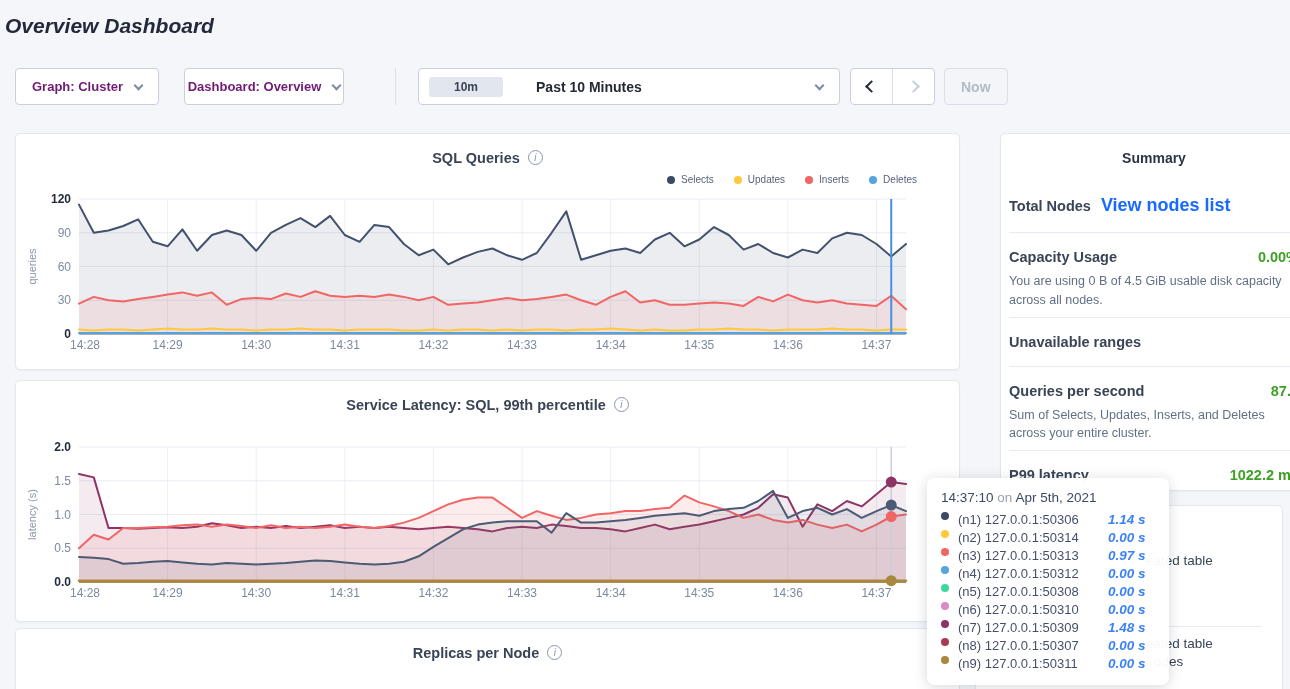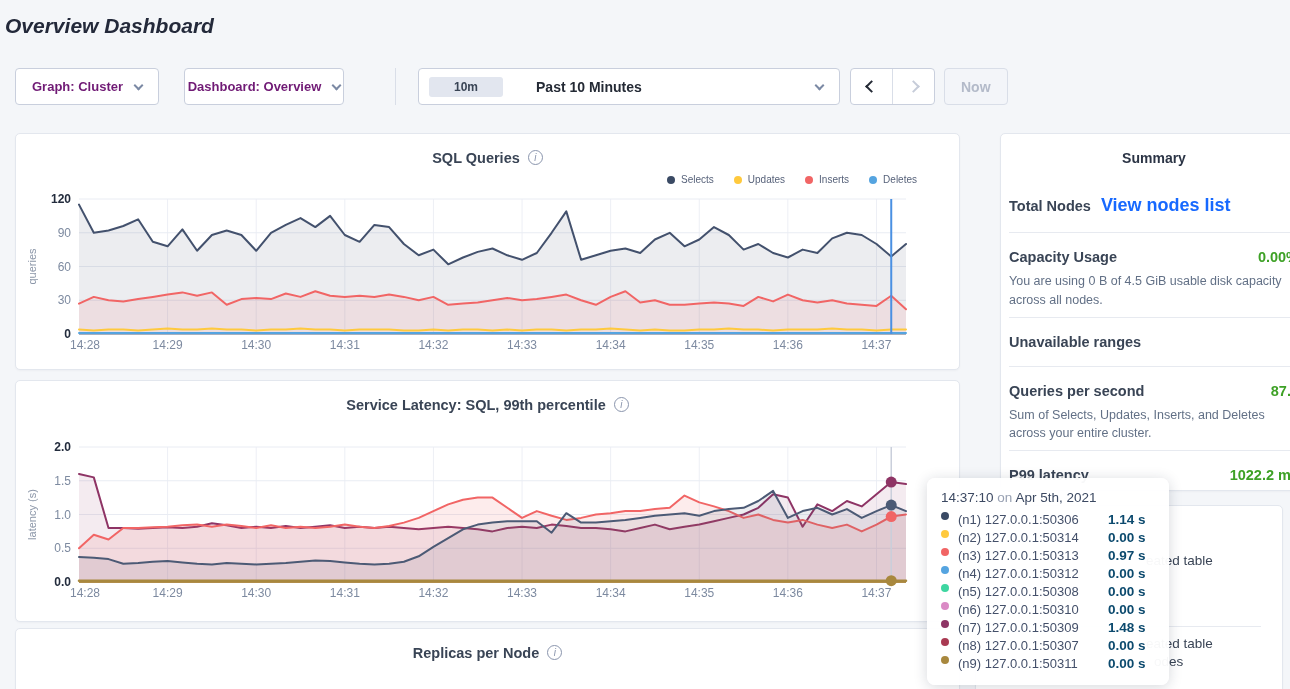--- a/index.html
+++ b/index.html
@@ -62,21 +62,21 @@
 
   
   .tooltip { position:absolute; left:927px; top:478px; width:242px; height:207px; z-index:10;
              background:rgba(255,255,255,0.96); border-radius:8px;
              box-shadow:0 2px 14px rgba(30,40,60,0.18); padding:12px 14px 4px; }
   .tt-time-row { font-size:13.5px; margin-bottom:7px; color:#3c4962; }
   .tt-on { color:#98a1b3; }
   .tt-row { display:flex; align-items:flex-start; height:18px; }
   .tt-dot { width:8px; height:8px; border-radius:50%; margin-right:9px; flex:none; }
   .tt-node { font-size:13px; color:#44506a; white-space:nowrap; }
-  .tt-val { margin-left:auto; font-size:13.5px; font-weight:700; color:#0c4a6e; width:47px; }
+  .tt-val { margin-left:auto; font-size:13.5px; font-weight:700; color:#3b82f6; width:47px;font-style:italic; }
 </style>
 </head>
 <body>
 
 <div class="page-title">Overview Dashboard</div>
 
 <div class="ctrl" style="left:15px; width:144px; justify-content:center; gap:12px;">
   <span class="ctrl-label">Graph: Cluster</span>
   <span class="chev chev-down"></span>
 </div>

